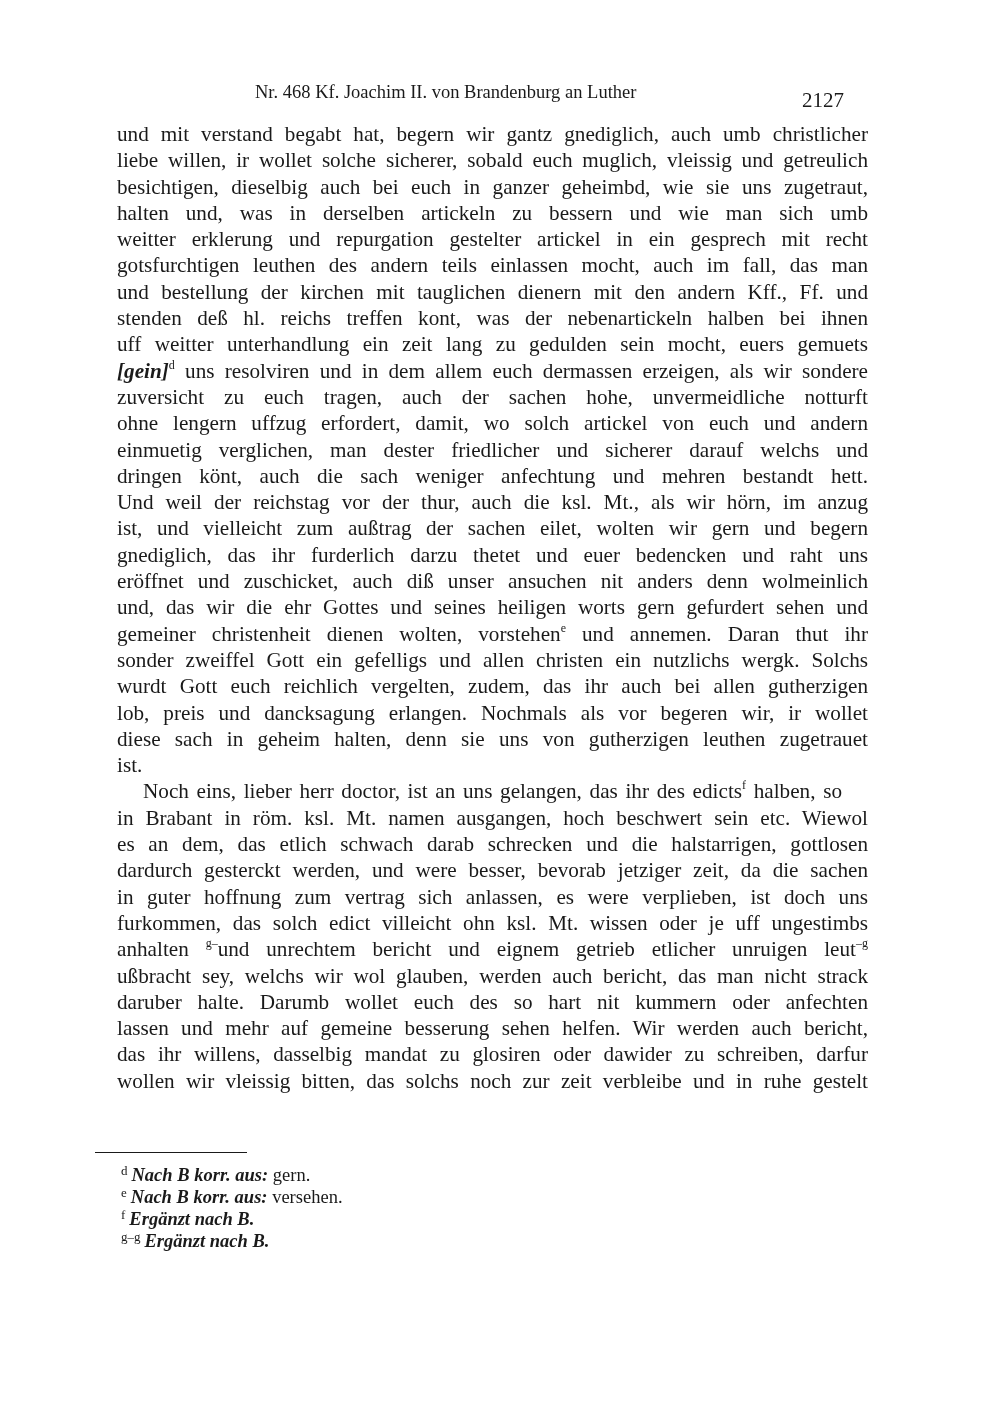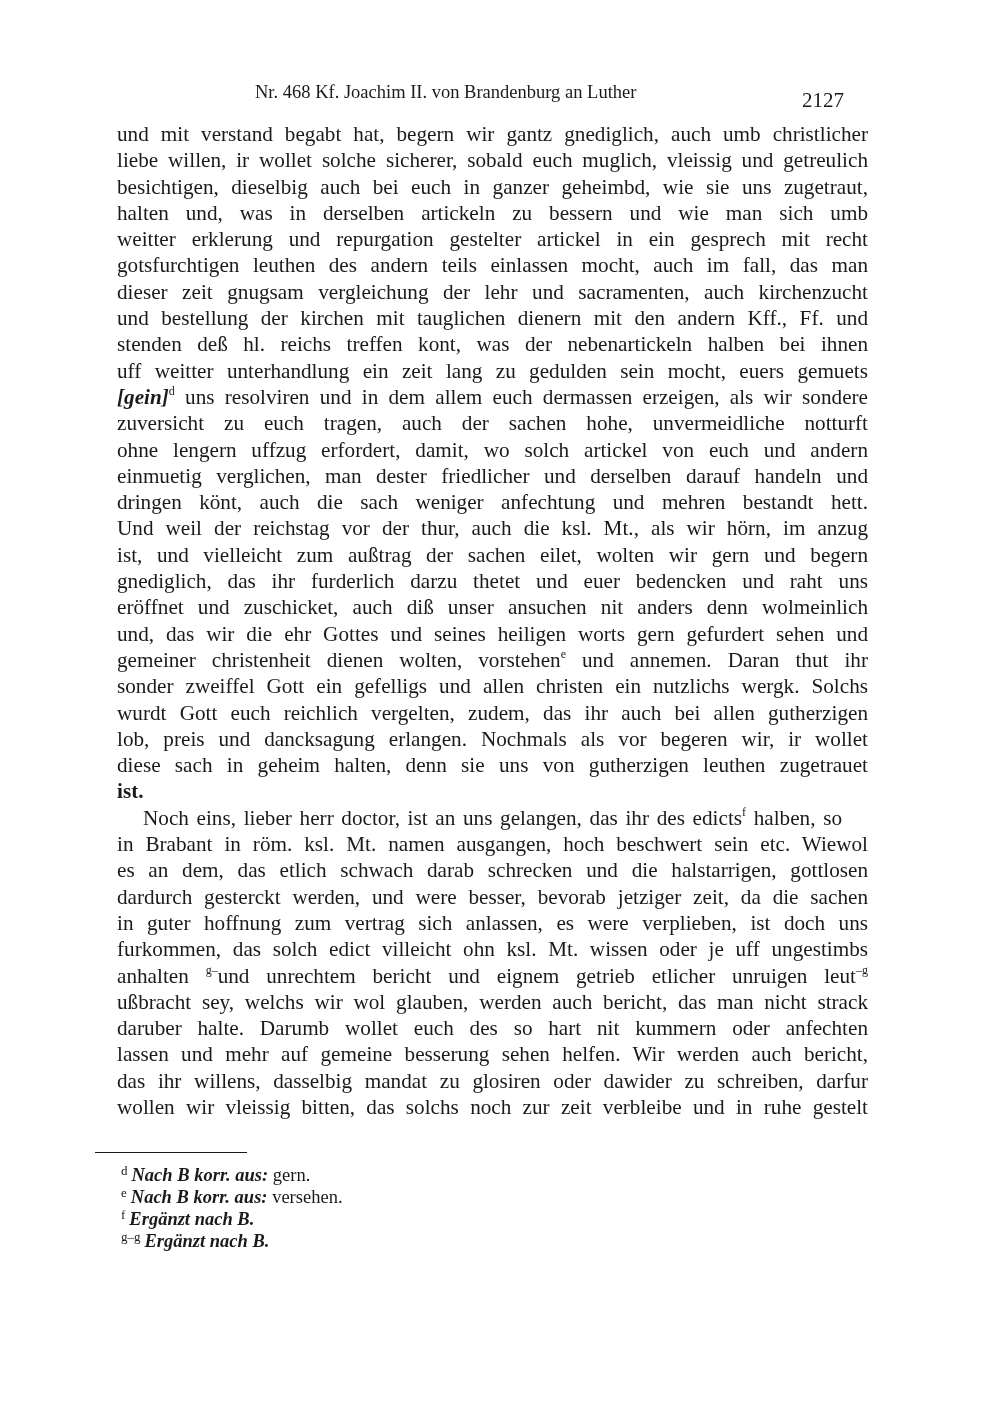--- a/index.html
+++ b/index.html
@@ -6,21 +6,21 @@
   body { width: 1004px; height: 1418px; position: relative; overflow: hidden;
          font-family: "Liberation Serif", "DejaVu Serif", serif; color: #1a1a1a; }
   .page { position: absolute; left: 95px; top: 0; width: 751px; }
   .running-head { position: absolute; top: 80px; left: 0; width: 751px; height: 26px;
                   font-size: 18.5px; }
   .rh-title { position: absolute; left: 160px; top: 2px; }
   .rh-page { position: absolute; right: 2px; top: 8px; font-size: 21px; }
   .body-text { position: absolute; top: 121px; left: 0; width: 751px; }
   .line { display: block; height: 26.3px; line-height: 26.3px; font-size: 21.2px;
           text-align: justify; text-align-last: justify; white-space: nowrap; overflow: visible; }
-  .line.last { text-align-last: left; font-weight: bold; }
+  .line.last { text-align-last: left; }
   .line.indent { padding-left: 26px; }
   .line span.jt { display: inline-block; width: 100%; text-align: justify; text-align-last: justify; margin-left: 22px; }
   .line.indent span.jt { width: calc(100% - 26px); }
   .line.last span.jt { text-align-last: left; }
   sup { font-size: 12px; line-height: 0; vertical-align: 9px; }
   .it { font-style: italic; font-weight: bold; }
   .rule { position: absolute; left: 0; top: 1152px; width: 152px; height: 1px; background: #1a1a1a; }
   .footnotes { position: absolute; left: 26px; top: 1157px; font-size: 18.5px; }
   .fn { height: 22px; line-height: 28px; white-space: nowrap; }
   .fn-mark { font-size: 13px; vertical-align: 6px; margin-right: 4px; }
@@ -35,28 +35,27 @@
     <span class="rh-page">2127</span>
   </div>
 
   <div class="body-text">
     <div class="line"><span class="jt">und mit verstand begabt hat, begern wir gantz gnediglich, auch umb christlicher</span></div>
     <div class="line"><span class="jt">liebe willen, ir wollet solche sicherer, sobald euch muglich, vleissig und getreulich</span></div>
     <div class="line"><span class="jt">besichtigen, dieselbig auch bei euch in ganzer geheimbd, wie sie uns zugetraut,</span></div>
     <div class="line"><span class="jt">halten und, was in derselben artickeln zu bessern und wie man sich umb</span></div>
     <div class="line"><span class="jt">weitter erklerung und repurgation gestelter artickel in ein gesprech mit recht</span></div>
     <div class="line"><span class="jt">gotsfurchtigen leuthen des andern teils einlassen mocht, auch im fall, das man</span></div>
-    <div class="line"><span class="jt">dieser zeit gnugsam vergleichung der lehr und sacramenten, auch kirchenzucht</span></div>
     <div class="line"><span class="jt">und bestellung der kirchen mit tauglichen dienern mit den andern Kff., Ff. und</span></div>
     <div class="line"><span class="jt">stenden deß hl. reichs treffen kont, was der nebenartickeln halben bei ihnen</span></div>
     <div class="line"><span class="jt">uff weitter unterhandlung ein zeit lang zu gedulden sein mocht, euers gemuets</span></div>
     <div class="line"><span class="jt"><span class="it">[gein]</span><sup>d</sup><span> uns resolviren und in dem allem euch dermassen erzeigen, als wir sondere</span></span></div>
     <div class="line"><span class="jt">zuversicht zu euch tragen, auch der sachen hohe, unvermeidliche notturft</span></div>
     <div class="line"><span class="jt">ohne lengern uffzug erfordert, damit, wo solch artickel von euch und andern</span></div>
-    <div class="line"><span class="jt">einmuetig verglichen, man dester friedlicher und derselben darauf handeln und</span></div>
+    <div class="line"><span class="jt">einmuetig verglichen, man dester friedlicher und sicherer darauf welchs und</span></div>
     <div class="line"><span class="jt">dringen könt, auch die sach weniger anfechtung und mehren bestandt hett.</span></div>
     <div class="line"><span class="jt">Und weil der reichstag vor der thur, auch die ksl. Mt., als wir hörn, im anzug</span></div>
     <div class="line"><span class="jt">ist, und vielleicht zum außtrag der sachen eilet, wolten wir gern und begern</span></div>
     <div class="line"><span class="jt">gnediglich, das ihr furderlich darzu thetet und euer bedencken und raht uns</span></div>
     <div class="line"><span class="jt">eröffnet und zuschicket, auch diß unser ansuchen nit anders denn wolmeinlich</span></div>
     <div class="line"><span class="jt">und, das wir die ehr Gottes und seines heiligen worts gern gefurdert sehen und</span></div>
     <div class="line"><span class="jt"><span>gemeiner christenheit dienen wolten, vorstehen</span><sup>e</sup><span> und annemen. Daran thut ihr</span></span></div>
     <div class="line"><span class="jt">sonder zweiffel Gott ein gefelligs und allen christen ein nutzlichs wergk. Solchs</span></div>
     <div class="line"><span class="jt">wurdt Gott euch reichlich vergelten, zudem, das ihr auch bei allen gutherzigen</span></div>
     <div class="line"><span class="jt">lob, preis und dancksagung erlangen. Nochmals als vor begeren wir, ir wollet</span></div>

